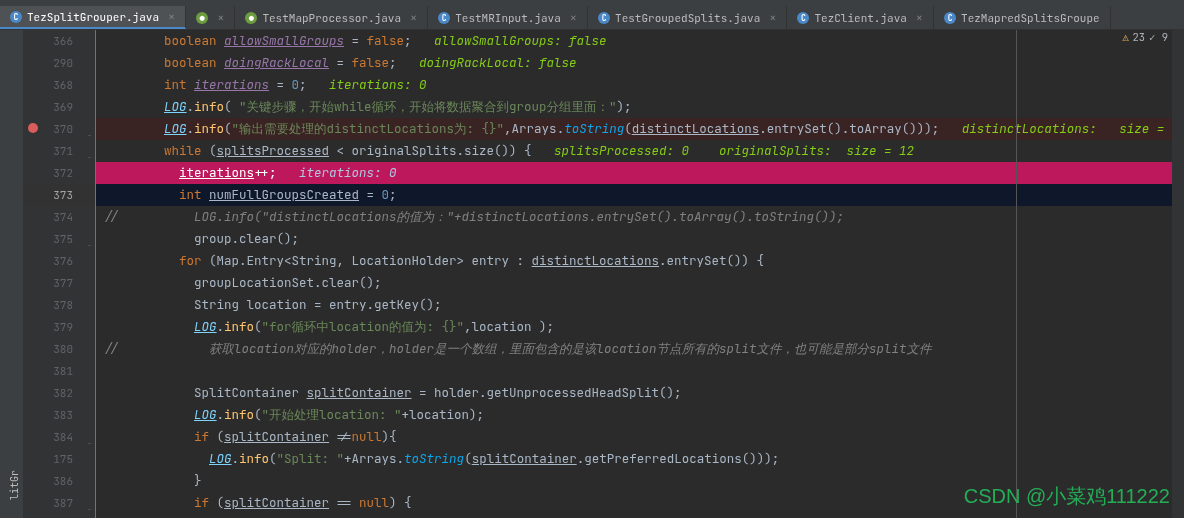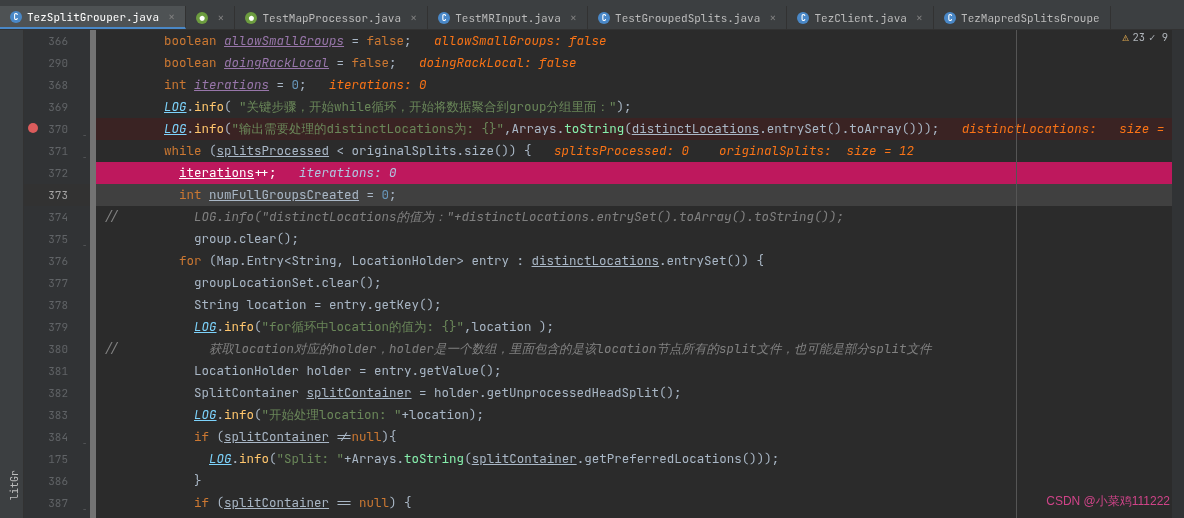--- a/index.html
+++ b/index.html
@@ -65,21 +65,21 @@
   border-right: 1px solid #323232;
   writing-mode: vertical-rl;
   font-size: 10px;
   color: #bbbbbb;
   padding: 6px 2px;
 }
 .left-tools .lbl { margin-bottom: 12px; transform: rotate(180deg); }
 .gutter {
   width: 72px;
   background: #313335;
-  border-right: 6px solid #737373;
+  border-right: 1px solid #737373;
   font-size: 11px;
   color: #606366;
   padding-top: 0;
 }
 .gutter-row {
   height: 22px;
   line-height: 22px;
   text-align: right;
   padding-right: 22px;
   position: relative;
@@ -107,30 +107,30 @@
 }
 .code-line {
   height: 22px;
   line-height: 22px;
   padding-left: 8px;
   white-space: pre;
   font-size: 12.5px;
 }
 .code-line.bp-line { background: #3a2323; }
 .code-line.sel { background: #be185d; color: #fff; }
-.code-line.hl { background: #404040; }
+.code-line.hl { background: #0f172a; }
 .kw { color: #cc7832; }
 .fld { color: #7dd3fc; font-style: italic; }
 .fld-u { color: #9876aa; font-style: italic; text-decoration: underline; }
 .num { color: #6897bb; }
 .str { color: #6a8759; }
 .cmt { color: #808080; font-style: italic; }
-.cmt-hint { color: #f97316; font-style: italic; }
+.cmt-hint { color: #84cc16; font-style: italic; }
 .fn { color: #ffc66d; }
-.fn-i { color: #86efac; }
+.fn-i { color: #0ea5e9; font-style: italic; }
 .ident { color: #a9b7c6; }
 .var-u { text-decoration: underline; }
 .static-u { font-style: italic; text-decoration: underline; }
 .right-margin {
   position: absolute;
   left: 920px;
   top: 0;
   bottom: 0;
   width: 1px;
   background: #555;
@@ -149,22 +149,22 @@
 .right-gutter {
   position: absolute;
   right: 0; top: 30px; bottom: 0;
   width: 12px;
   background: #313335;
 }
 .watermark {
   position: absolute;
   bottom: 8px;
   right: 14px;
-  font-size: 12px;
-  color: #ec4899;
+  font-size: 20px;
+  color: #22c55e;
   font-family: sans-serif;
   opacity: 0.85;
 }
 </style>
 </head>
 <body>
 
 <div class="breadcrumb"></div>
 
 <div class="tabs">
@@ -258,21 +258,21 @@
     <div class="code-line"><span>            </span><span>group.clear();</span></div>
 
     <div class="code-line"><span>          </span><span class="kw">for </span><span>(Map.Entry&lt;String, LocationHolder&gt; entry : </span><span class="var-u">distinctLocations</span><span>.entrySet()) {</span></div>
     <div class="code-line"><span>            </span><span>groupLocationSet.clear();</span></div>
     <div class="code-line"><span>            </span><span>String location = entry.getKey();</span></div>
 
     <div class="code-line"><span>            </span><span class="fld static-u">LOG</span><span>.</span><span class="fn">info</span><span>(</span><span class="str">"for循环中location的值为: {}"</span><span>,</span><span>location );</span></div>
 
     <div class="code-line"><span class="cmt">//            </span><span class="cmt">获取location对应的holder，holder是一个数组，里面包含的是该location节点所有的split文件，也可能是部分split文件</span></div>
 
-    <div class="code-line"><span>            </span><span>LocationHolder holder = entry.getValue();</span></div>
+    <div class="code-line"><span>            </span></div>
     <div class="code-line"><span>            </span><span>SplitContainer </span><span class="var-u">splitContainer</span><span> = holder.getUnprocessedHeadSplit();</span></div>
 
     <div class="code-line"><span>            </span><span class="fld static-u">LOG</span><span>.</span><span class="fn">info</span><span>(</span><span class="str">"开始处理location: "</span><span>+location);</span></div>
 
     <div class="code-line"><span>            </span><span class="kw">if </span><span>(</span><span class="var-u">splitContainer</span><span> !=</span><span class="kw">null</span><span>){</span></div>
 
     <div class="code-line"><span>              </span><span class="fld static-u">LOG</span><span>.</span><span class="fn">info</span><span>(</span><span class="str">"Split: "</span><span>+Arrays.</span><span class="fn-i">toString</span><span>(</span><span class="var-u">splitContainer</span><span>.getPreferredLocations()));</span></div>
 
     <div class="code-line"><span>            </span><span>}</span></div>
 

